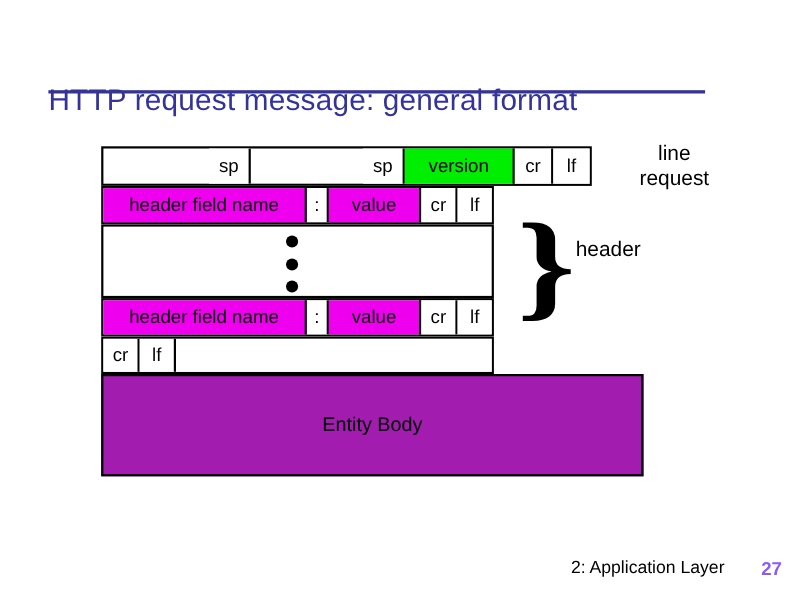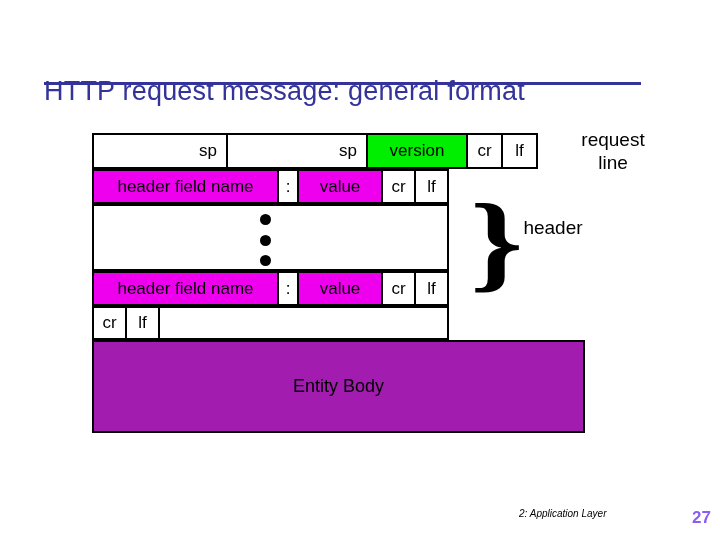--- a/index.html
+++ b/index.html
@@ -180,23 +180,22 @@
     position: absolute;
     left: 0;
     top: 508px;
     width: 720px;
     height: 20px;
   }
   #footer-text {
     position: absolute;
     left: 519px;
     top: 0;
-    font-size: 10px;
-    color: #000000;
-    font-style: italic;
+    font-size: 16px;
+    color: #000000;
   }
   #footer-page {
     position: absolute;
     left: 692px;
     top: 0;
     font-size: 17px;
     color: #8b5cf6;
     font-weight: bold;
   }
 </style>
@@ -243,22 +242,22 @@
   <div class="row" id="row-blank-line">
     <div class="cell plain" style="left:0px;  width:33px;">cr</div>
     <div class="cell plain" style="left:33px; width:33px;">lf</div>
     <div class="cell plain last" style="left:66px; width:287px;"></div>
   </div>
 
   <div id="entity-body">Entity Body</div>
 </div>
 
 <div id="request-line-label">
+  <div>line</div>
   <div>request</div>
-  <div>line</div>
 </div>
 
 <div id="brace">}</div>
 
 <div id="header-lines-label">
   <div>header</div>
 </div>
 
 <div id="footer">
   <span id="footer-text">2: Application Layer</span>

